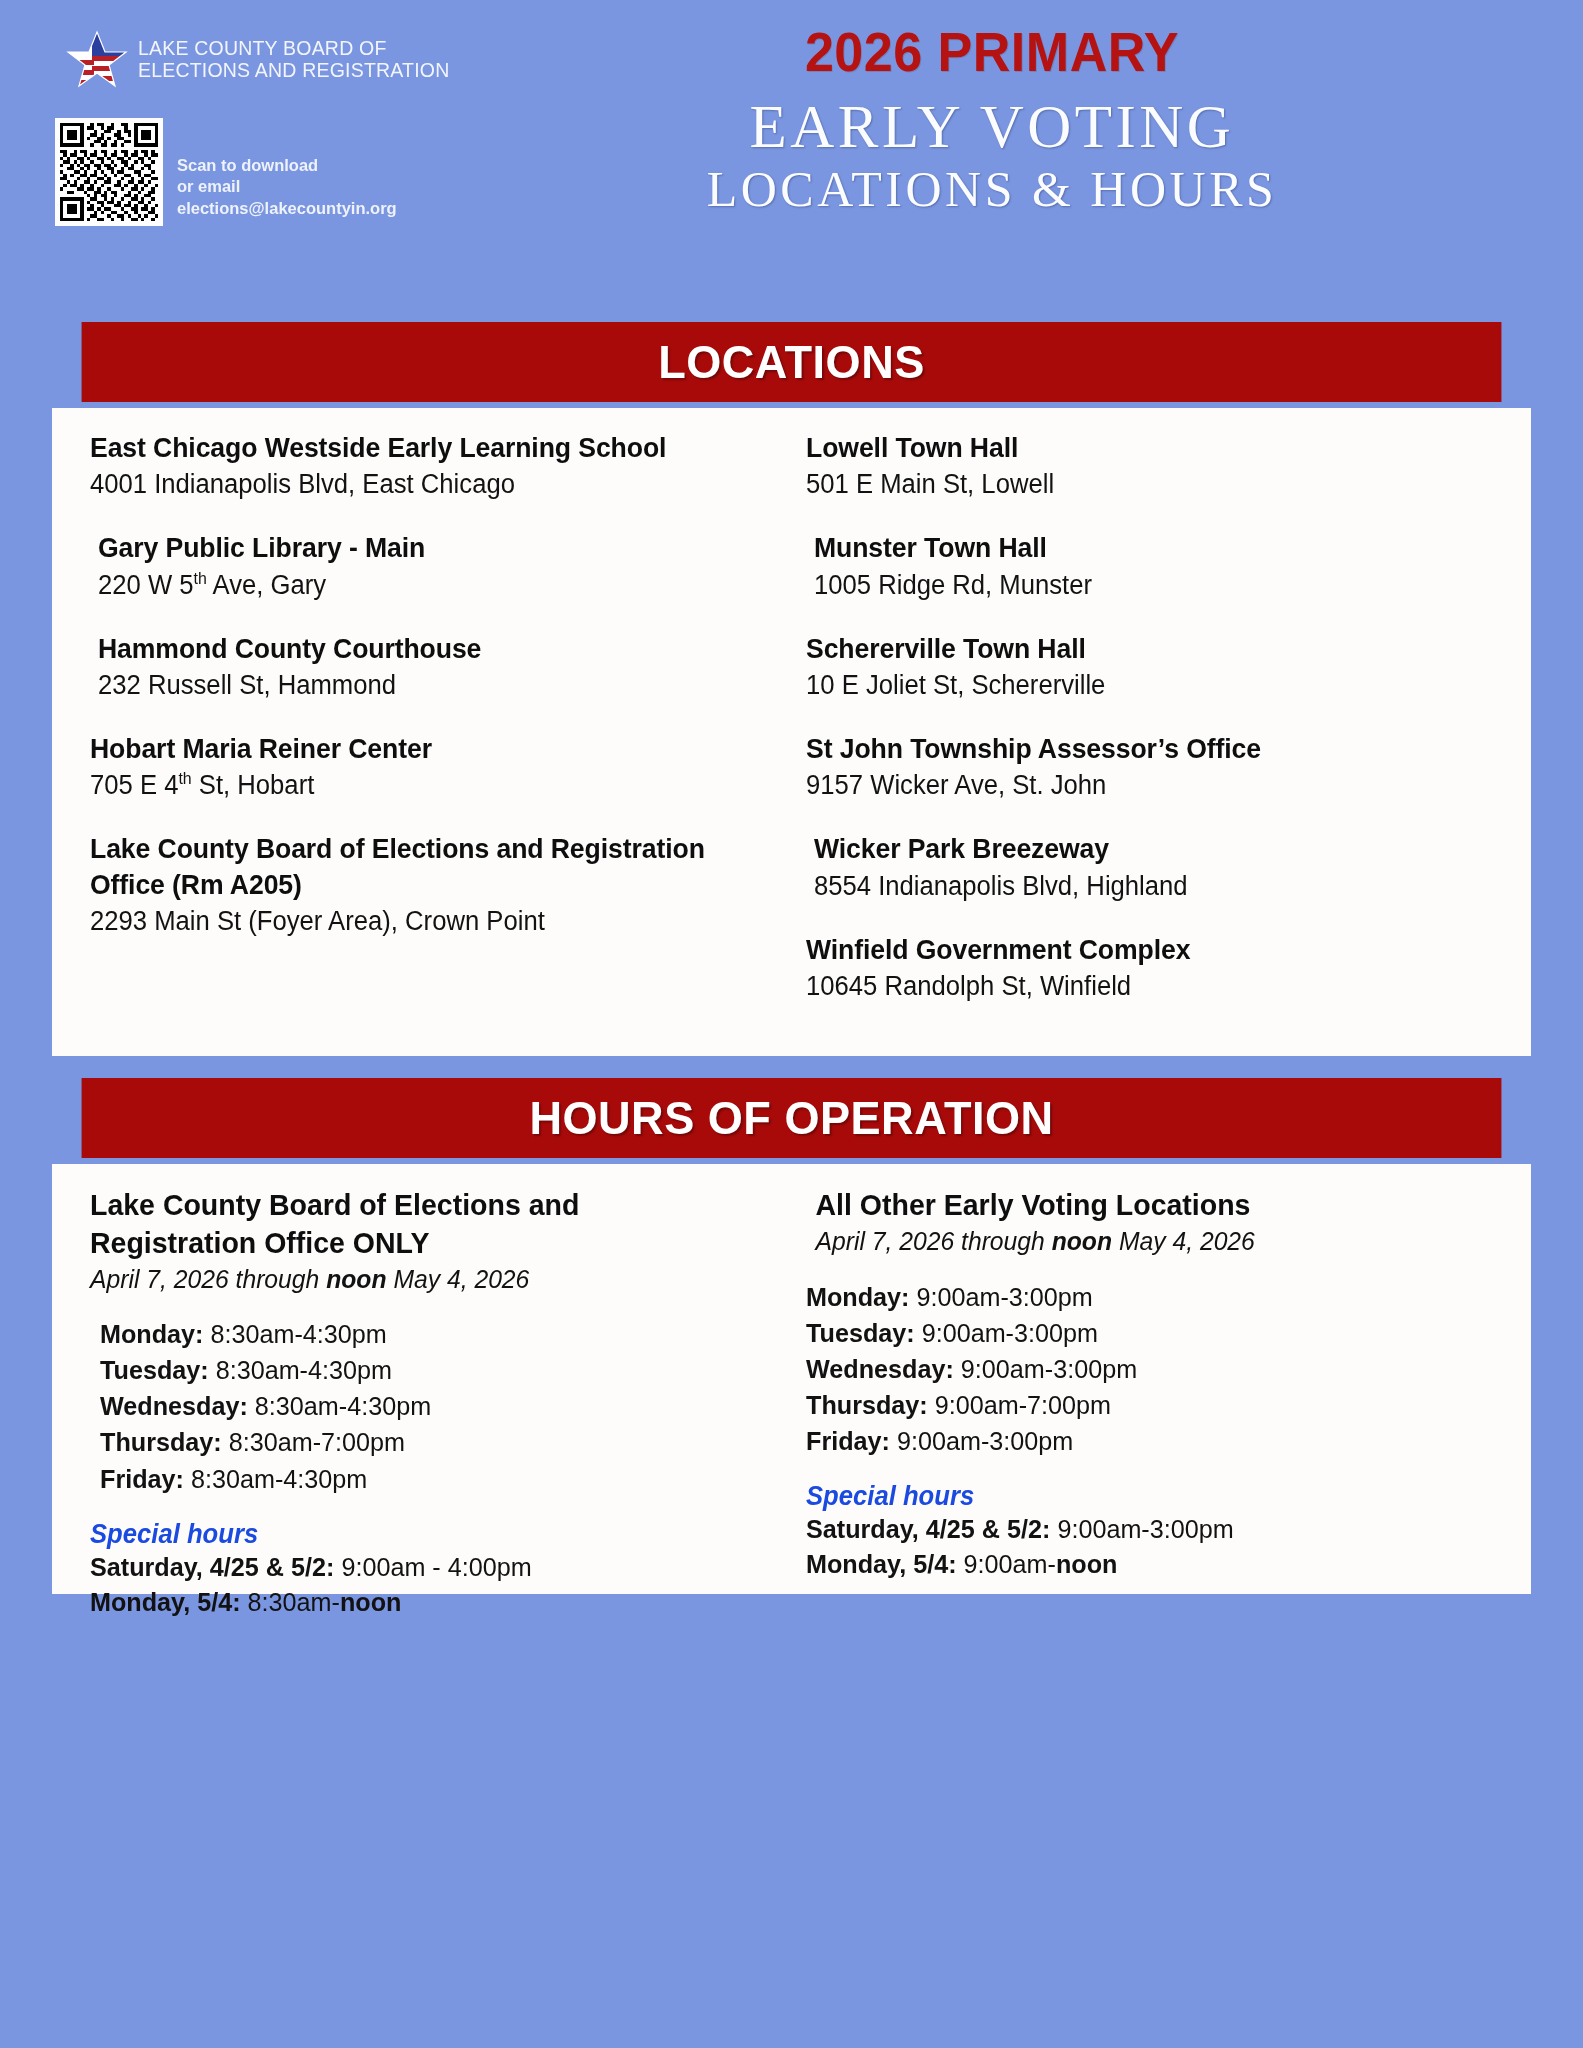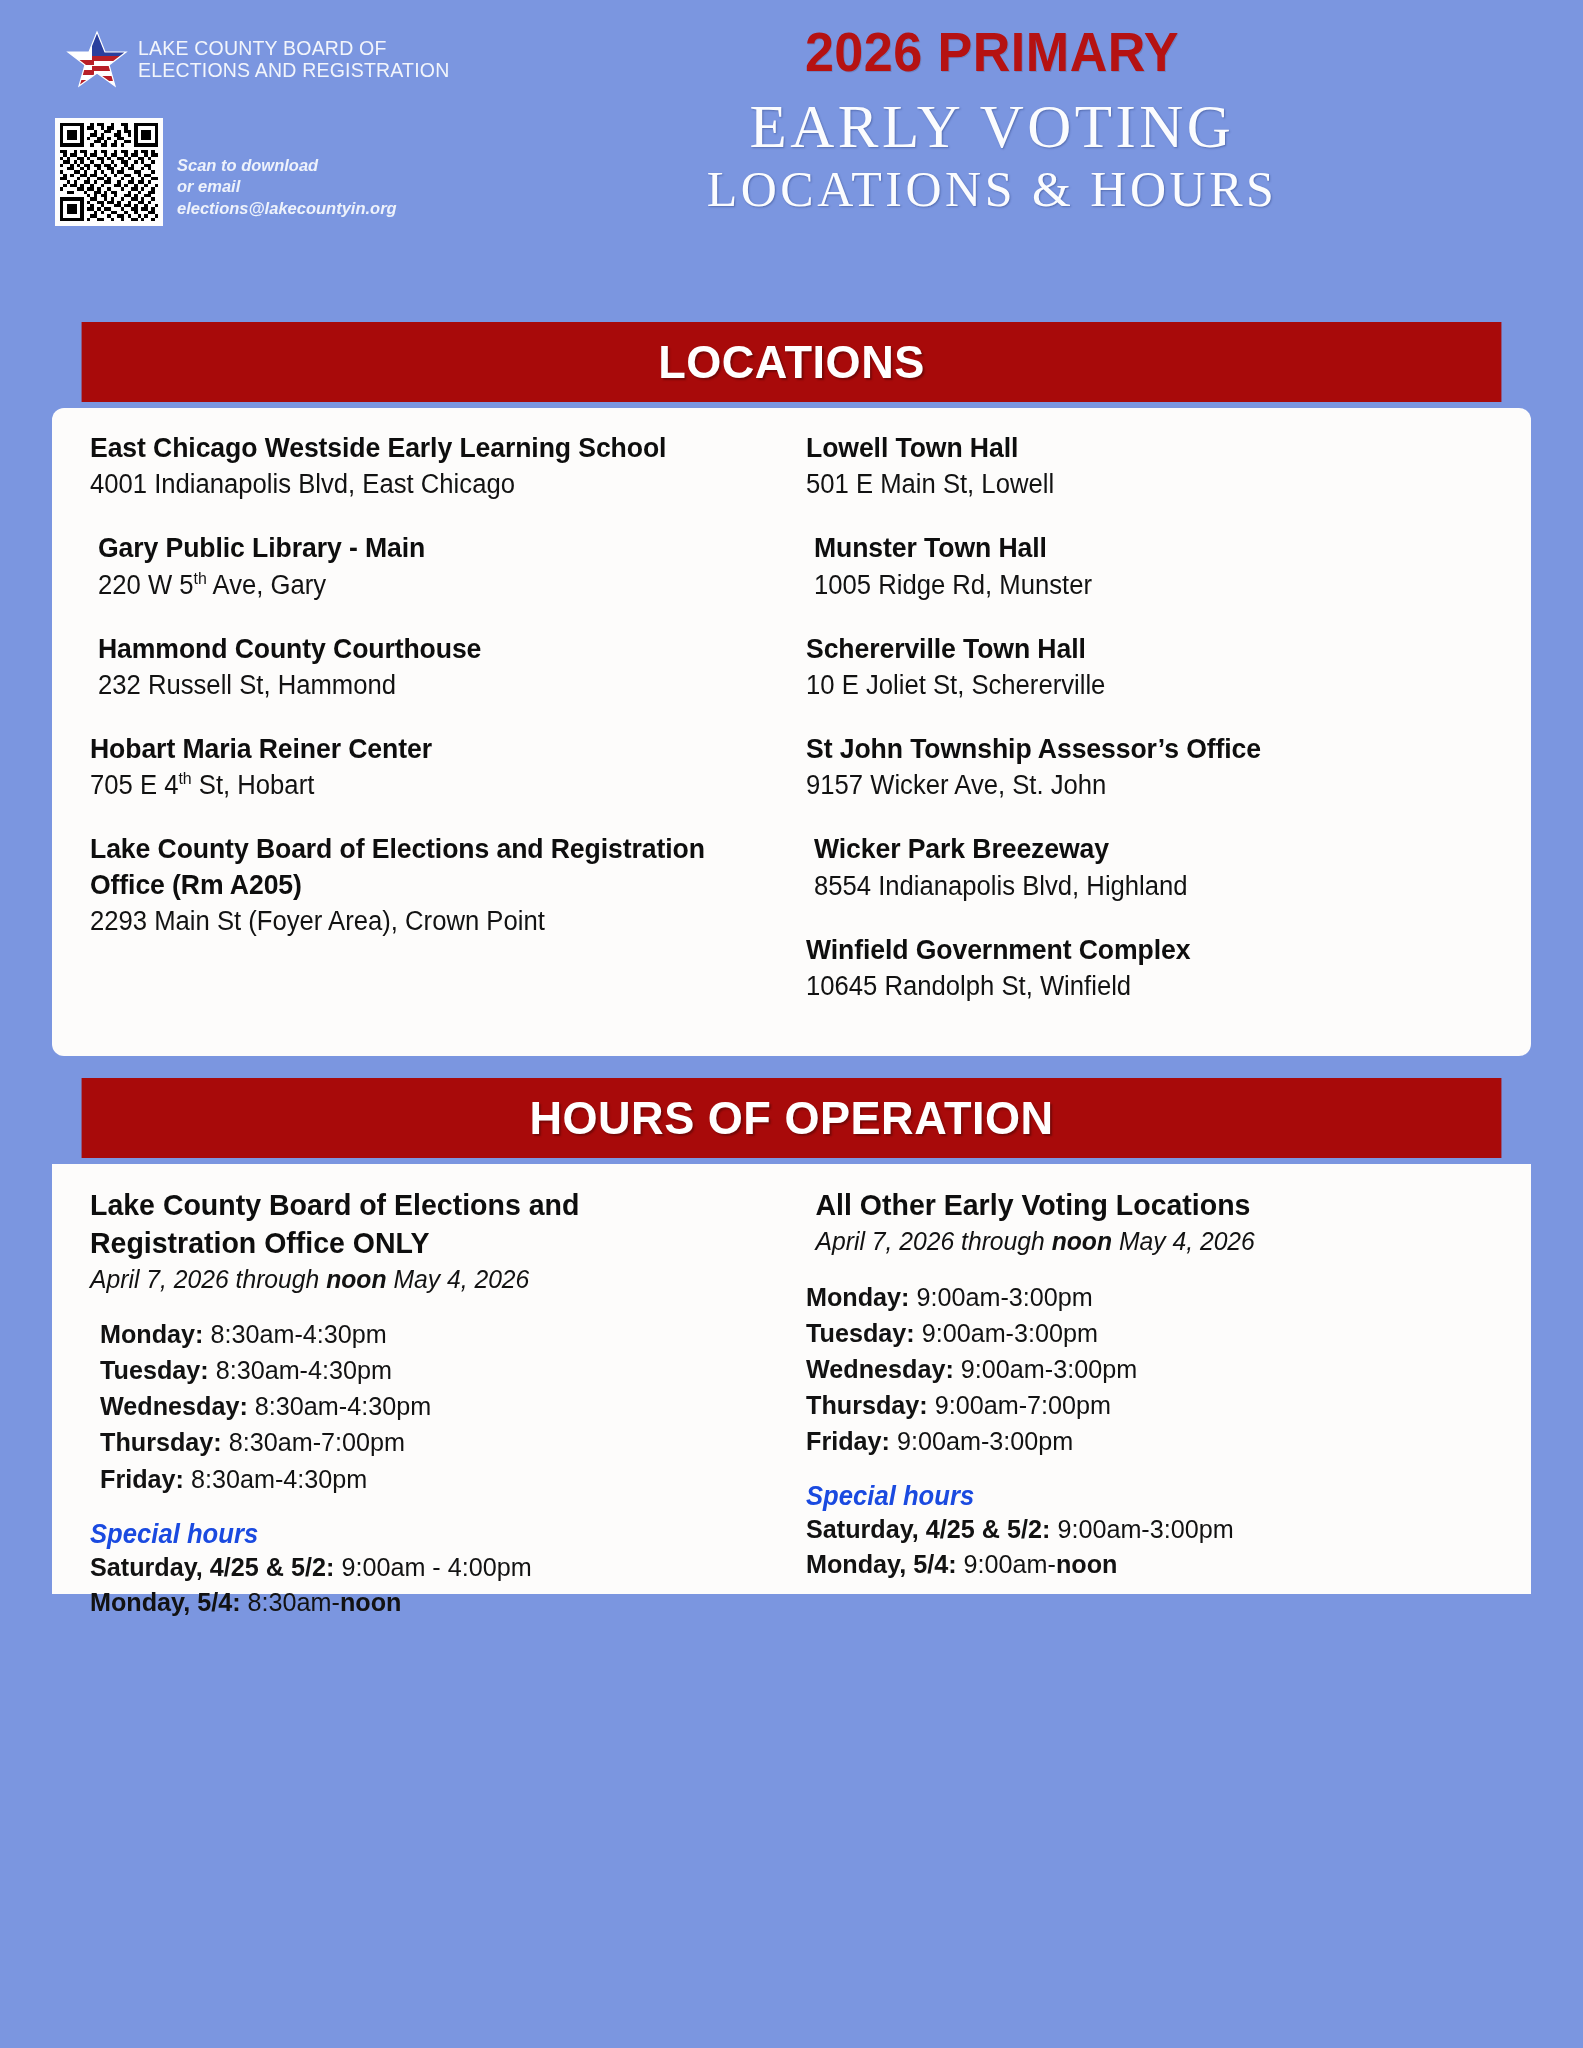--- a/index.html
+++ b/index.html
@@ -66,21 +66,20 @@
     width: 108px;
     height: 108px;
     background: #fdfdfd;
     padding: 5px;
     box-sizing: border-box;
   }
   .qr-code svg { display: block; }
   .qr-caption {
     color: #eef2fb;
     font-family: "Liberation Sans", sans-serif;
-    font-style: italic;
     font-weight: bold;
     font-size: 16.5px;
     line-height: 1.32;
     padding-bottom: 6px;
     white-space: pre-line;
   }
 
   .title-block {
     position: absolute;
     left: 422px;
@@ -140,21 +139,21 @@
     transform: scaleX(0.96);
   }
 
   
   .panel {
     margin: 6px 52px 0 52px;
     background: #fdfcfb;
     display: flex;
     box-sizing: border-box;
   }
-  .panel-locations { padding: 22px 18px 24px 18px; height: 648px; border-radius: 12px; }
+  .panel-locations { padding: 22px 18px 24px 18px; height: 648px; }
   .panel-hours { padding: 22px 18px 18px 18px; height: 430px; }
 
   .col { flex: 1 1 50%; box-sizing: border-box; }
   .col-left { padding-left: 20px; padding-right: 10px; }
   .col-right { padding-left: 14px; padding-right: 6px; }
 
   
   .loc {
     margin-bottom: 28px;
   }

